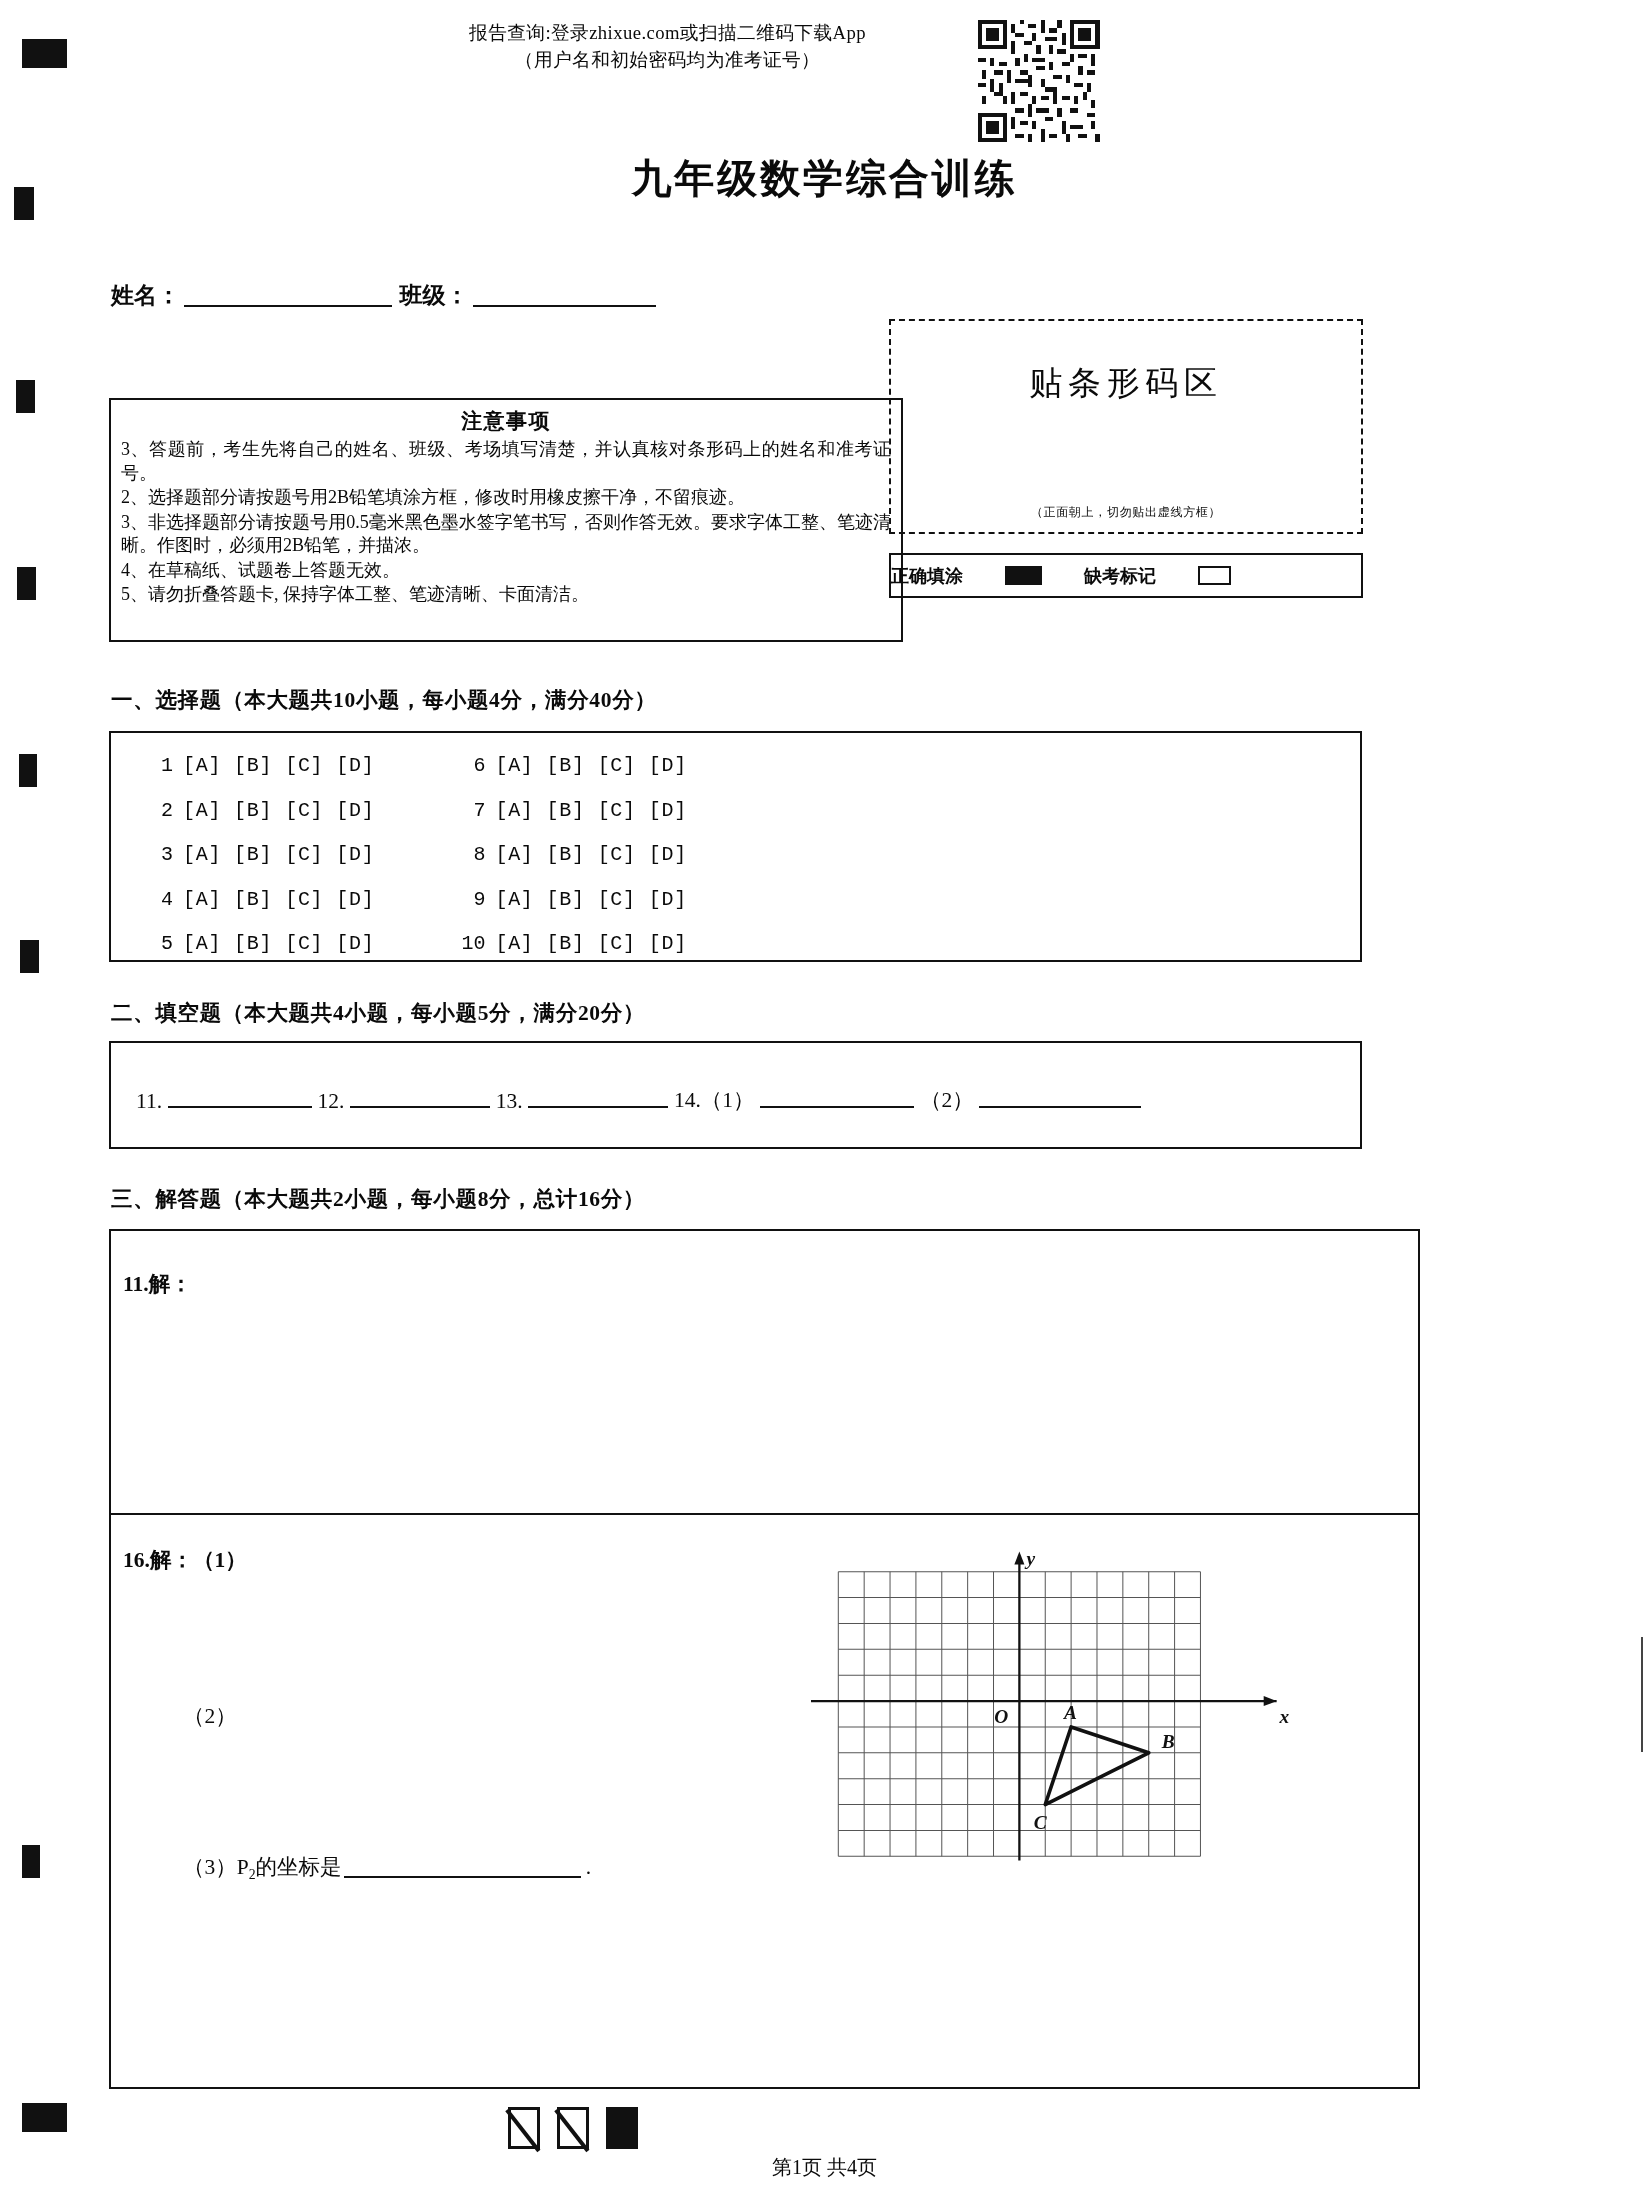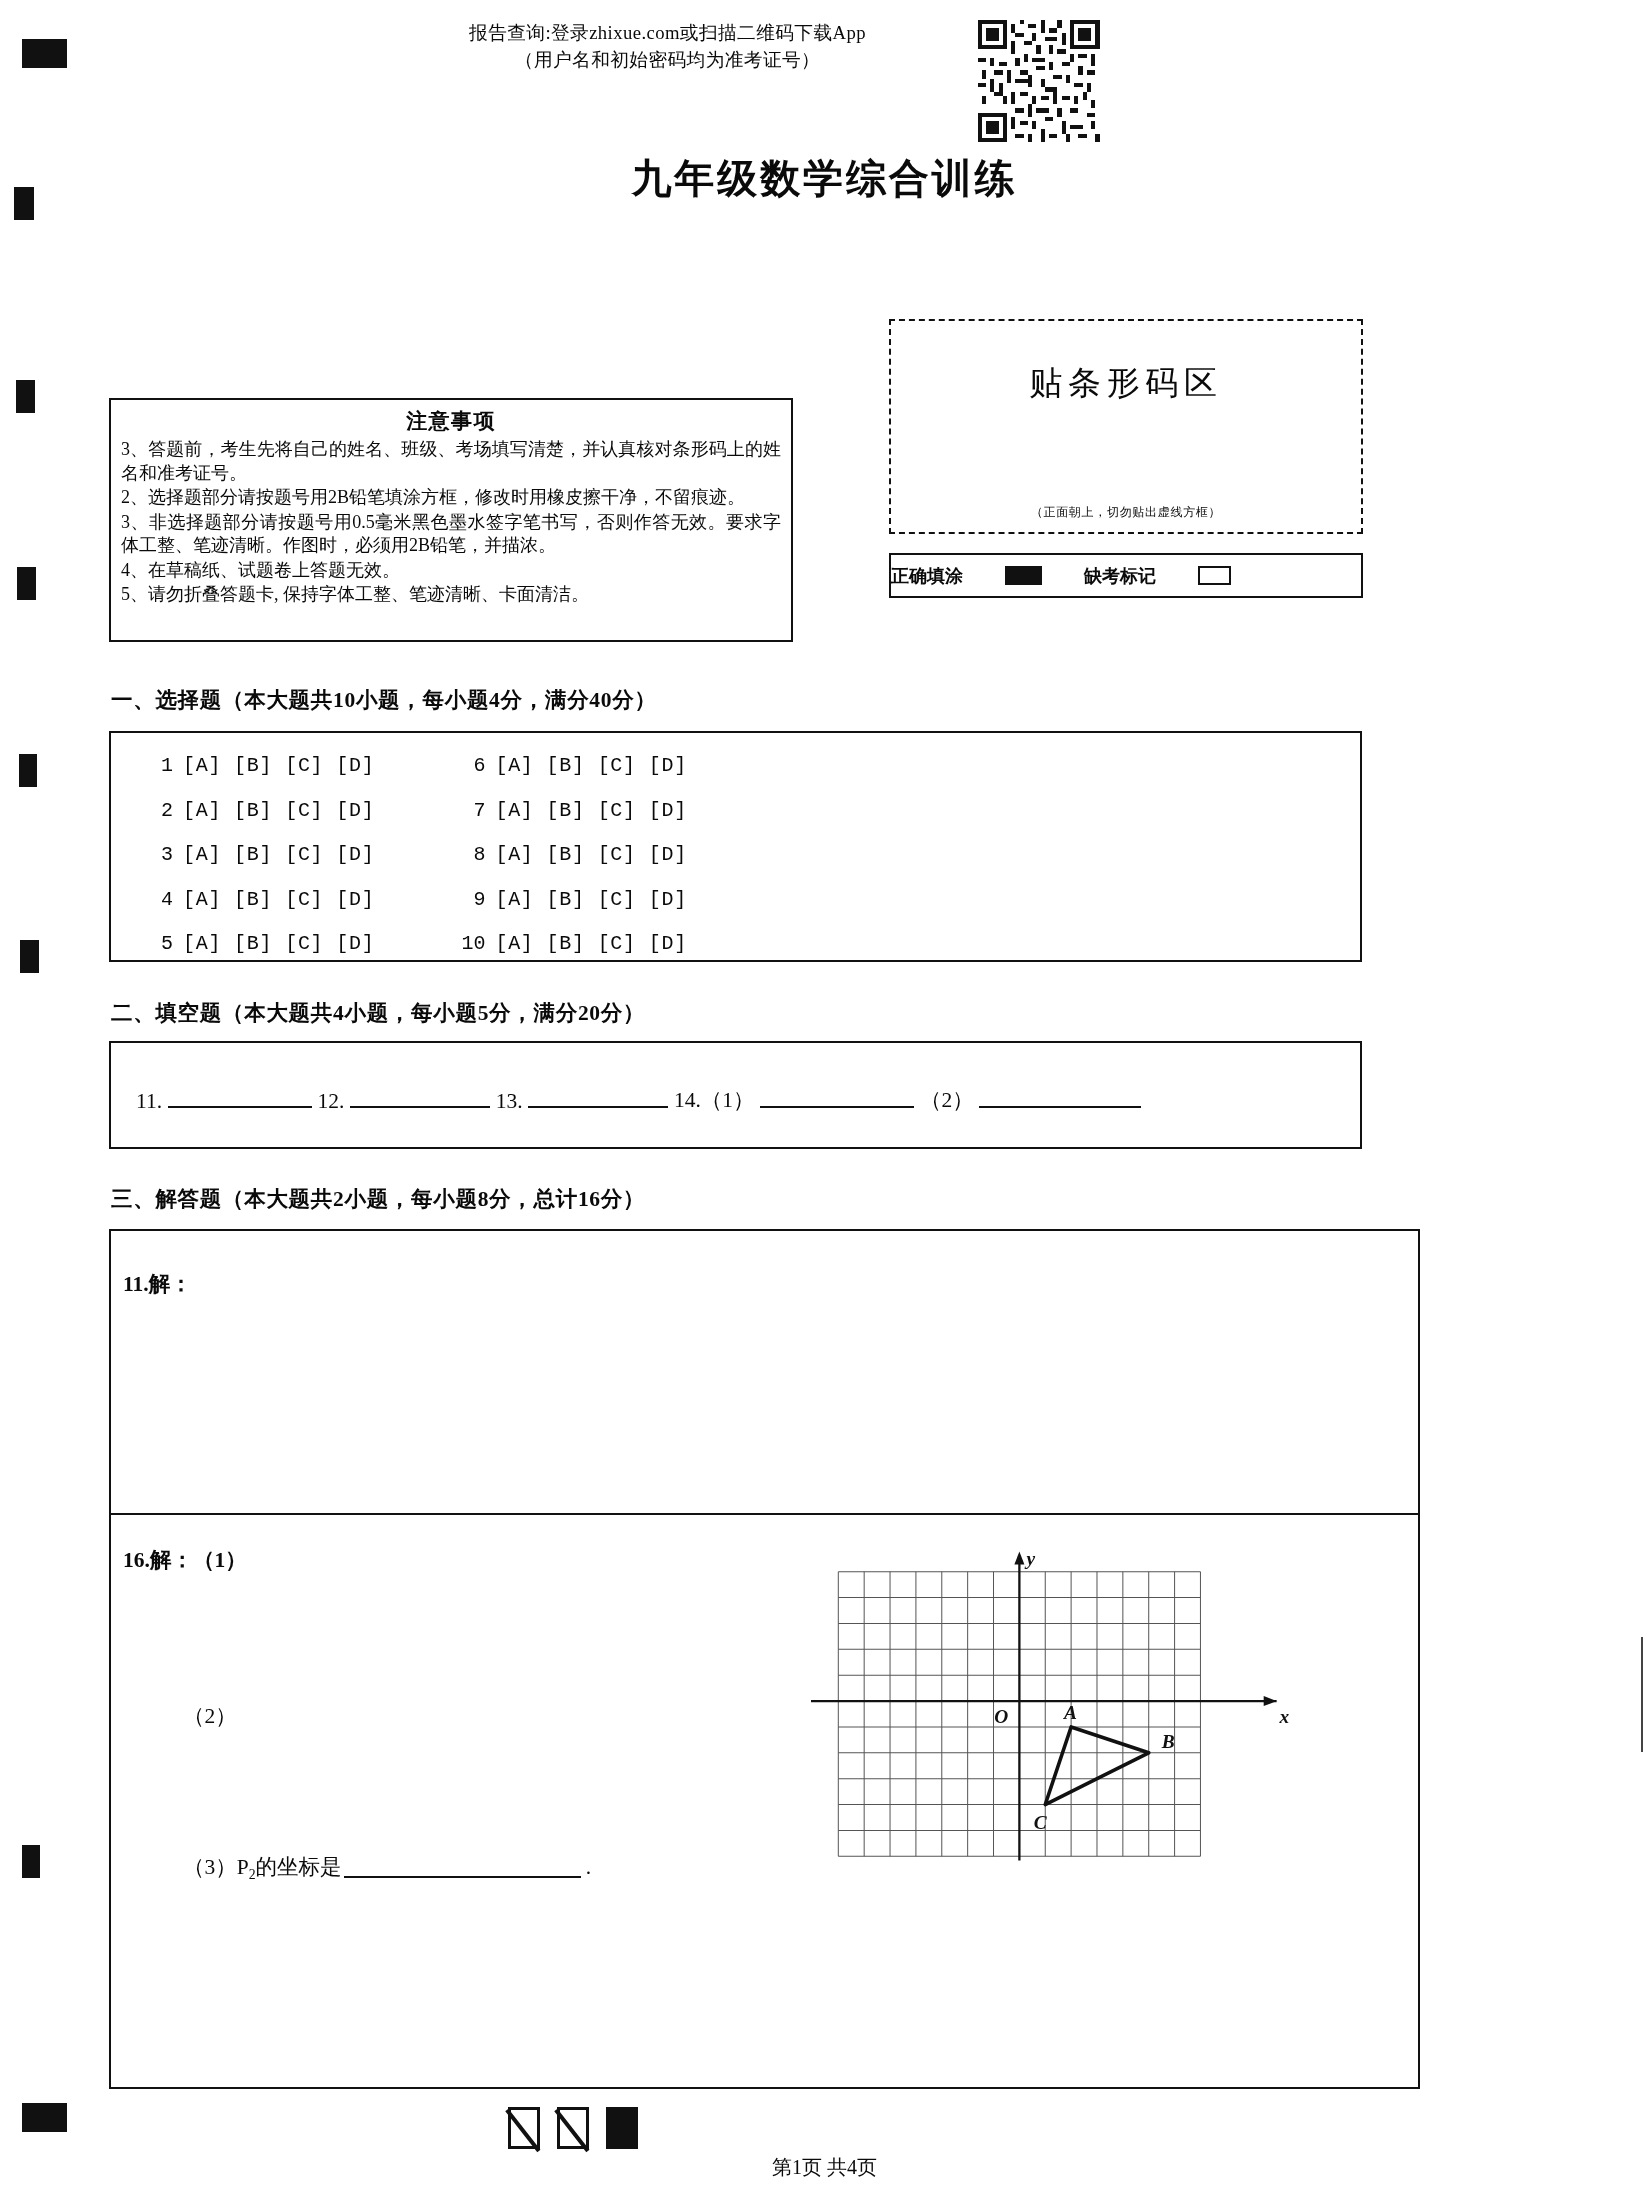--- a/index.html
+++ b/index.html
@@ -30,21 +30,21 @@
   }
 
   
   .ident{position:absolute;left:111px;top:281px;width:689px;font-size:23px;font-weight:bold;}
   .ident .row{display:flex;align-items:flex-end;margin-bottom:13px;height:30px;}
   .ident .lbl{white-space:nowrap;}
   .rule{border-bottom:2.2px solid #111;height:0;align-self:flex-end;margin:0 7.2px 4.3px 4.3px;}
 
   
   .notice{
-    position:absolute;left:109px;top:398px;width:684px;height:244px;
+    position:absolute;left:109px;top:398px;width:794px;height:244px;
     border:2.2px solid #111;box-sizing:border-box;padding:5.7px 10px 7.2px 10px;
   }
   .notice h3{margin:1.4px 0 2.9px 0;text-align:center;font-size:21px;font-weight:bold;letter-spacing:1.4px;}
   .notice p{margin:0 0 0.7px 0;font-size:18px;line-height:1.32;text-align:justify;}
 
   
   .barcode{
     position:absolute;left:889px;top:319px;width:474px;height:215px;
     border:2.2px dashed #111;box-sizing:border-box;
     display:flex;flex-direction:column;align-items:center;justify-content:space-between;
@@ -218,20 +218,26 @@
           <rect x="21" y="27" width="1" height="2"></rect>
         <rect x="24" y="27" width="2" height="1"></rect>
           <rect x="28" y="27" width="1" height="2"></rect>
       </g>
     </svg>
   </div>
 
   <div class="doc-title">九年级数学综合训练</div>
 
   <div class="ident">
+    <div class="row">
+      <span class="lbl">姓名：</span>
+      <span class="rule" style="width:208px;"></span>
+      <span class="lbl">班级：</span>
+      <span class="rule" style="width:183px;"></span>
+    </div>
   </div>
 
   <div class="notice">
     <h3>注意事项</h3>
     <p>3、答题前，考生先将自己的姓名、班级、考场填写清楚，并认真核对条形码上的姓名和准考证号。</p>
     <p>2、选择题部分请按题号用2B铅笔填涂方框，修改时用橡皮擦干净，不留痕迹。</p>
     <p>3、非选择题部分请按题号用0.5毫米黑色墨水签字笔书写，否则作答无效。要求字体工整、笔迹清晰。作图时，必须用2B铅笔，并描浓。</p>
     <p>4、在草稿纸、试题卷上答题无效。</p>
     <p>5、请勿折叠答题卡, 保持字体工整、笔迹清晰、卡面清洁。</p>
   </div>

